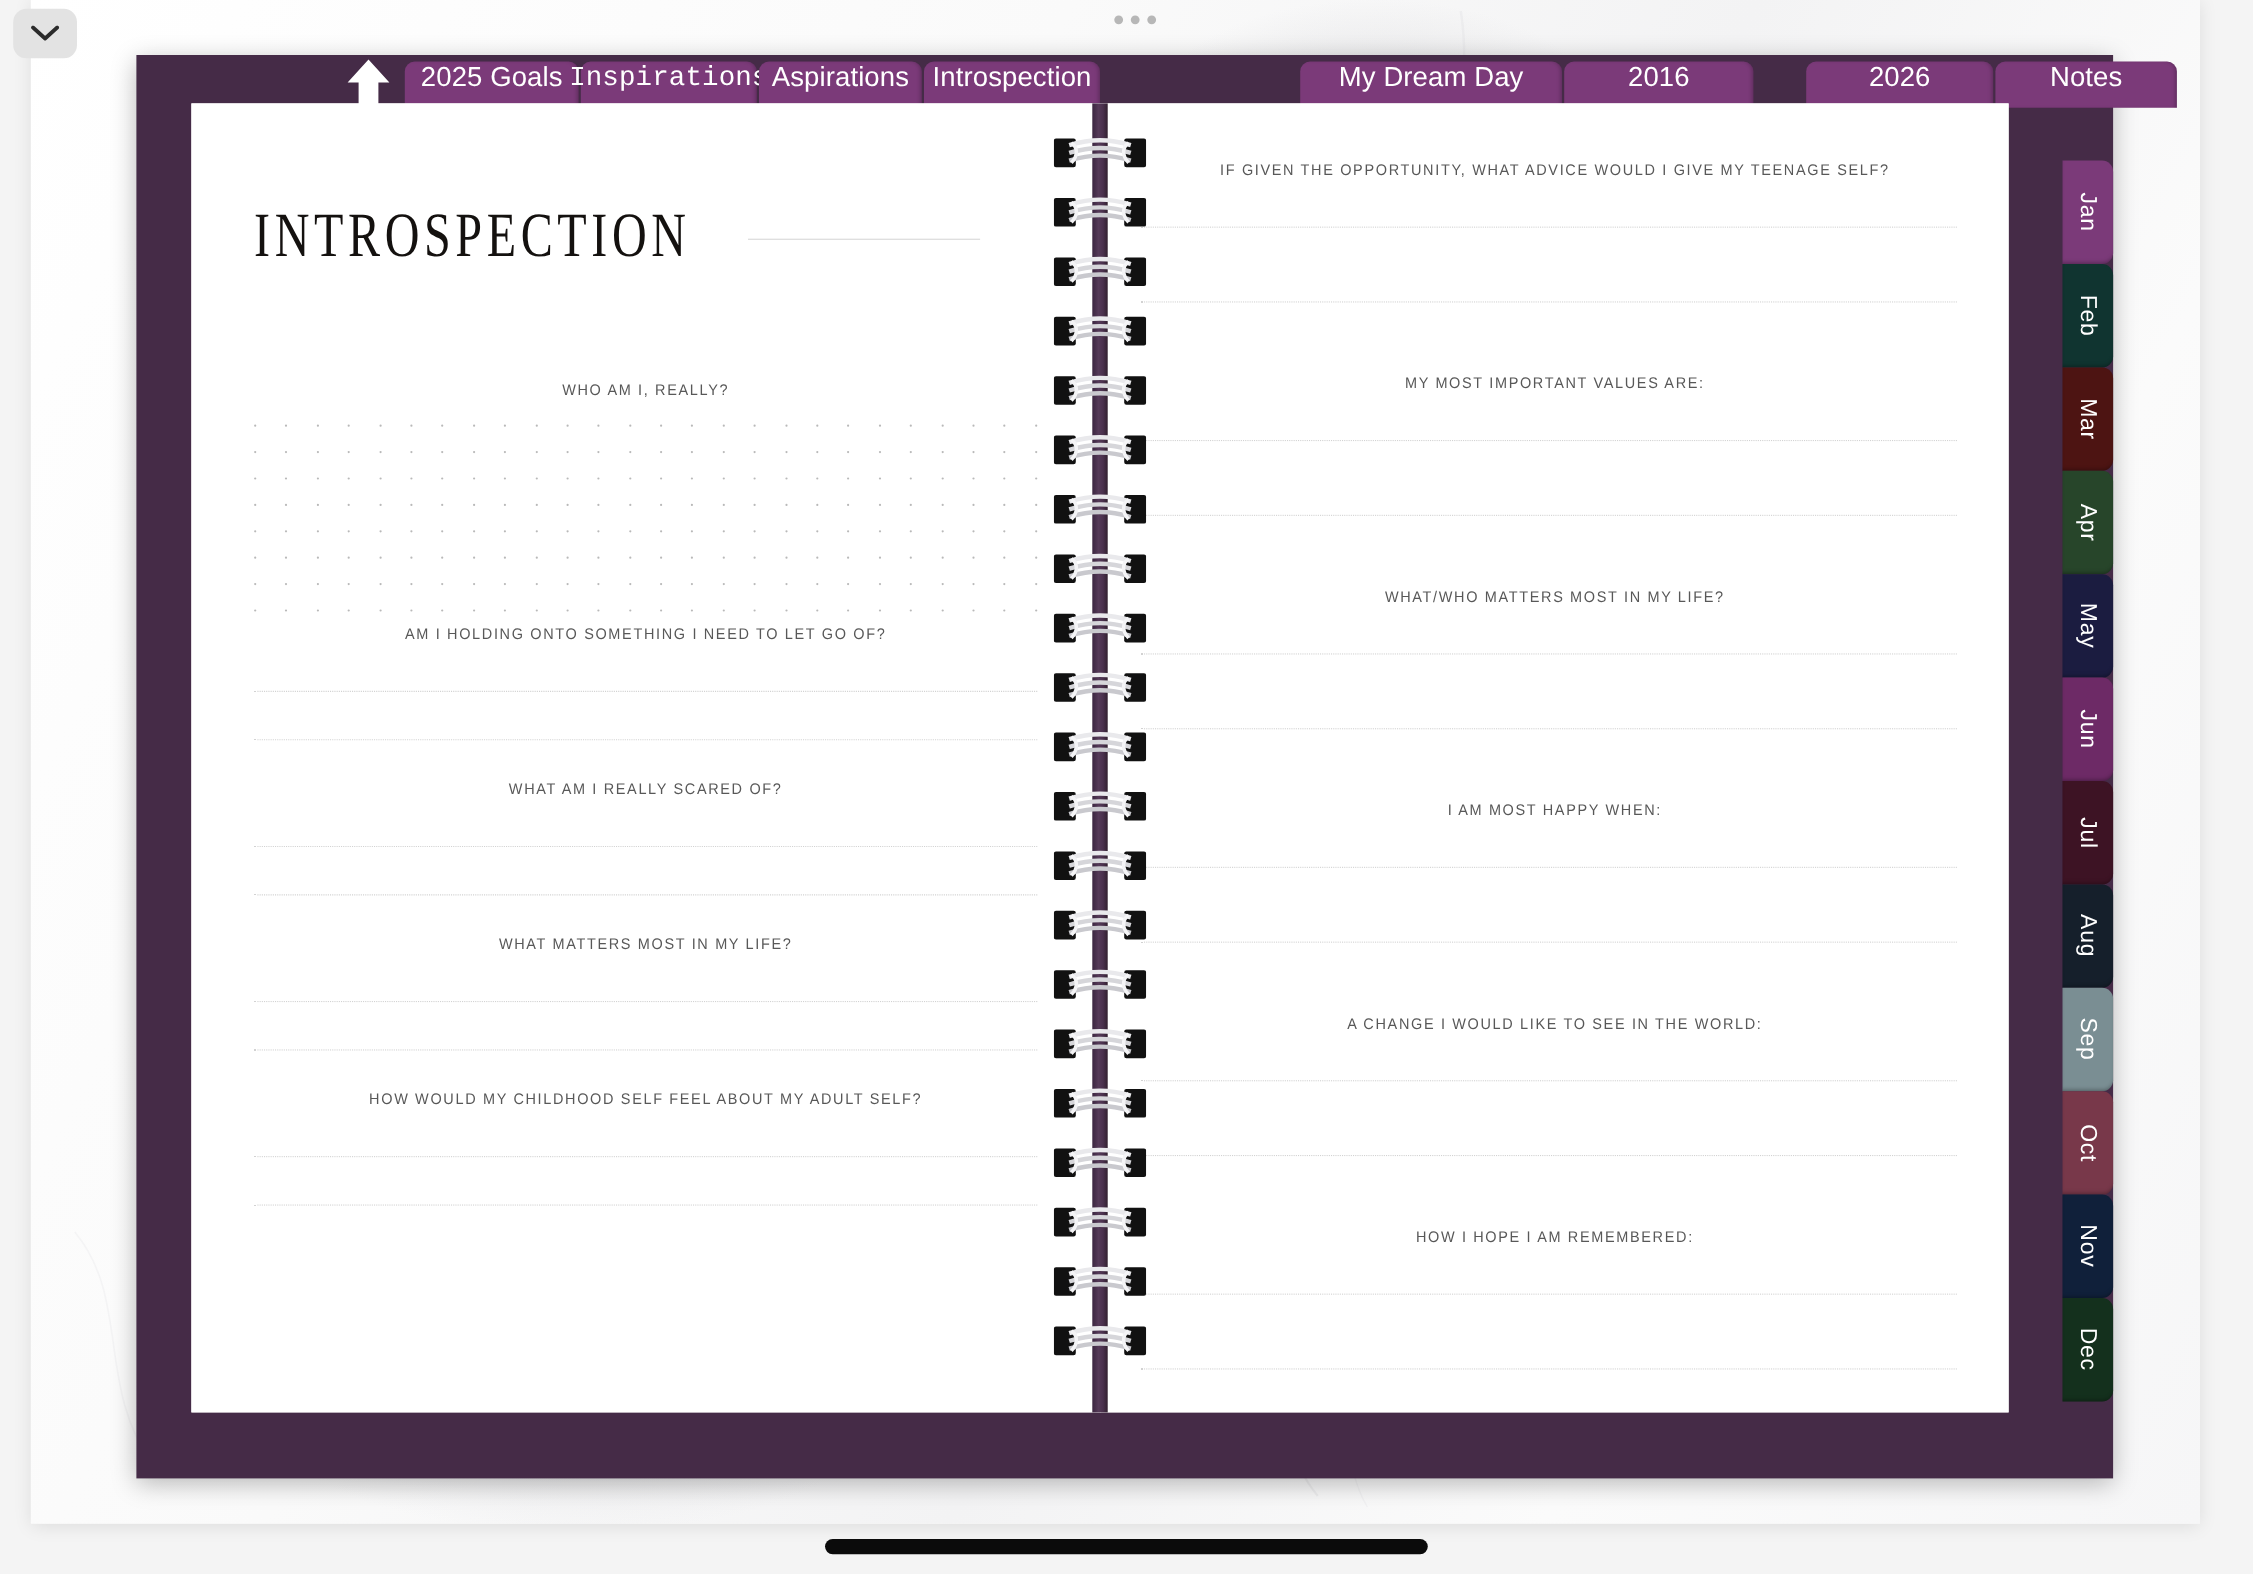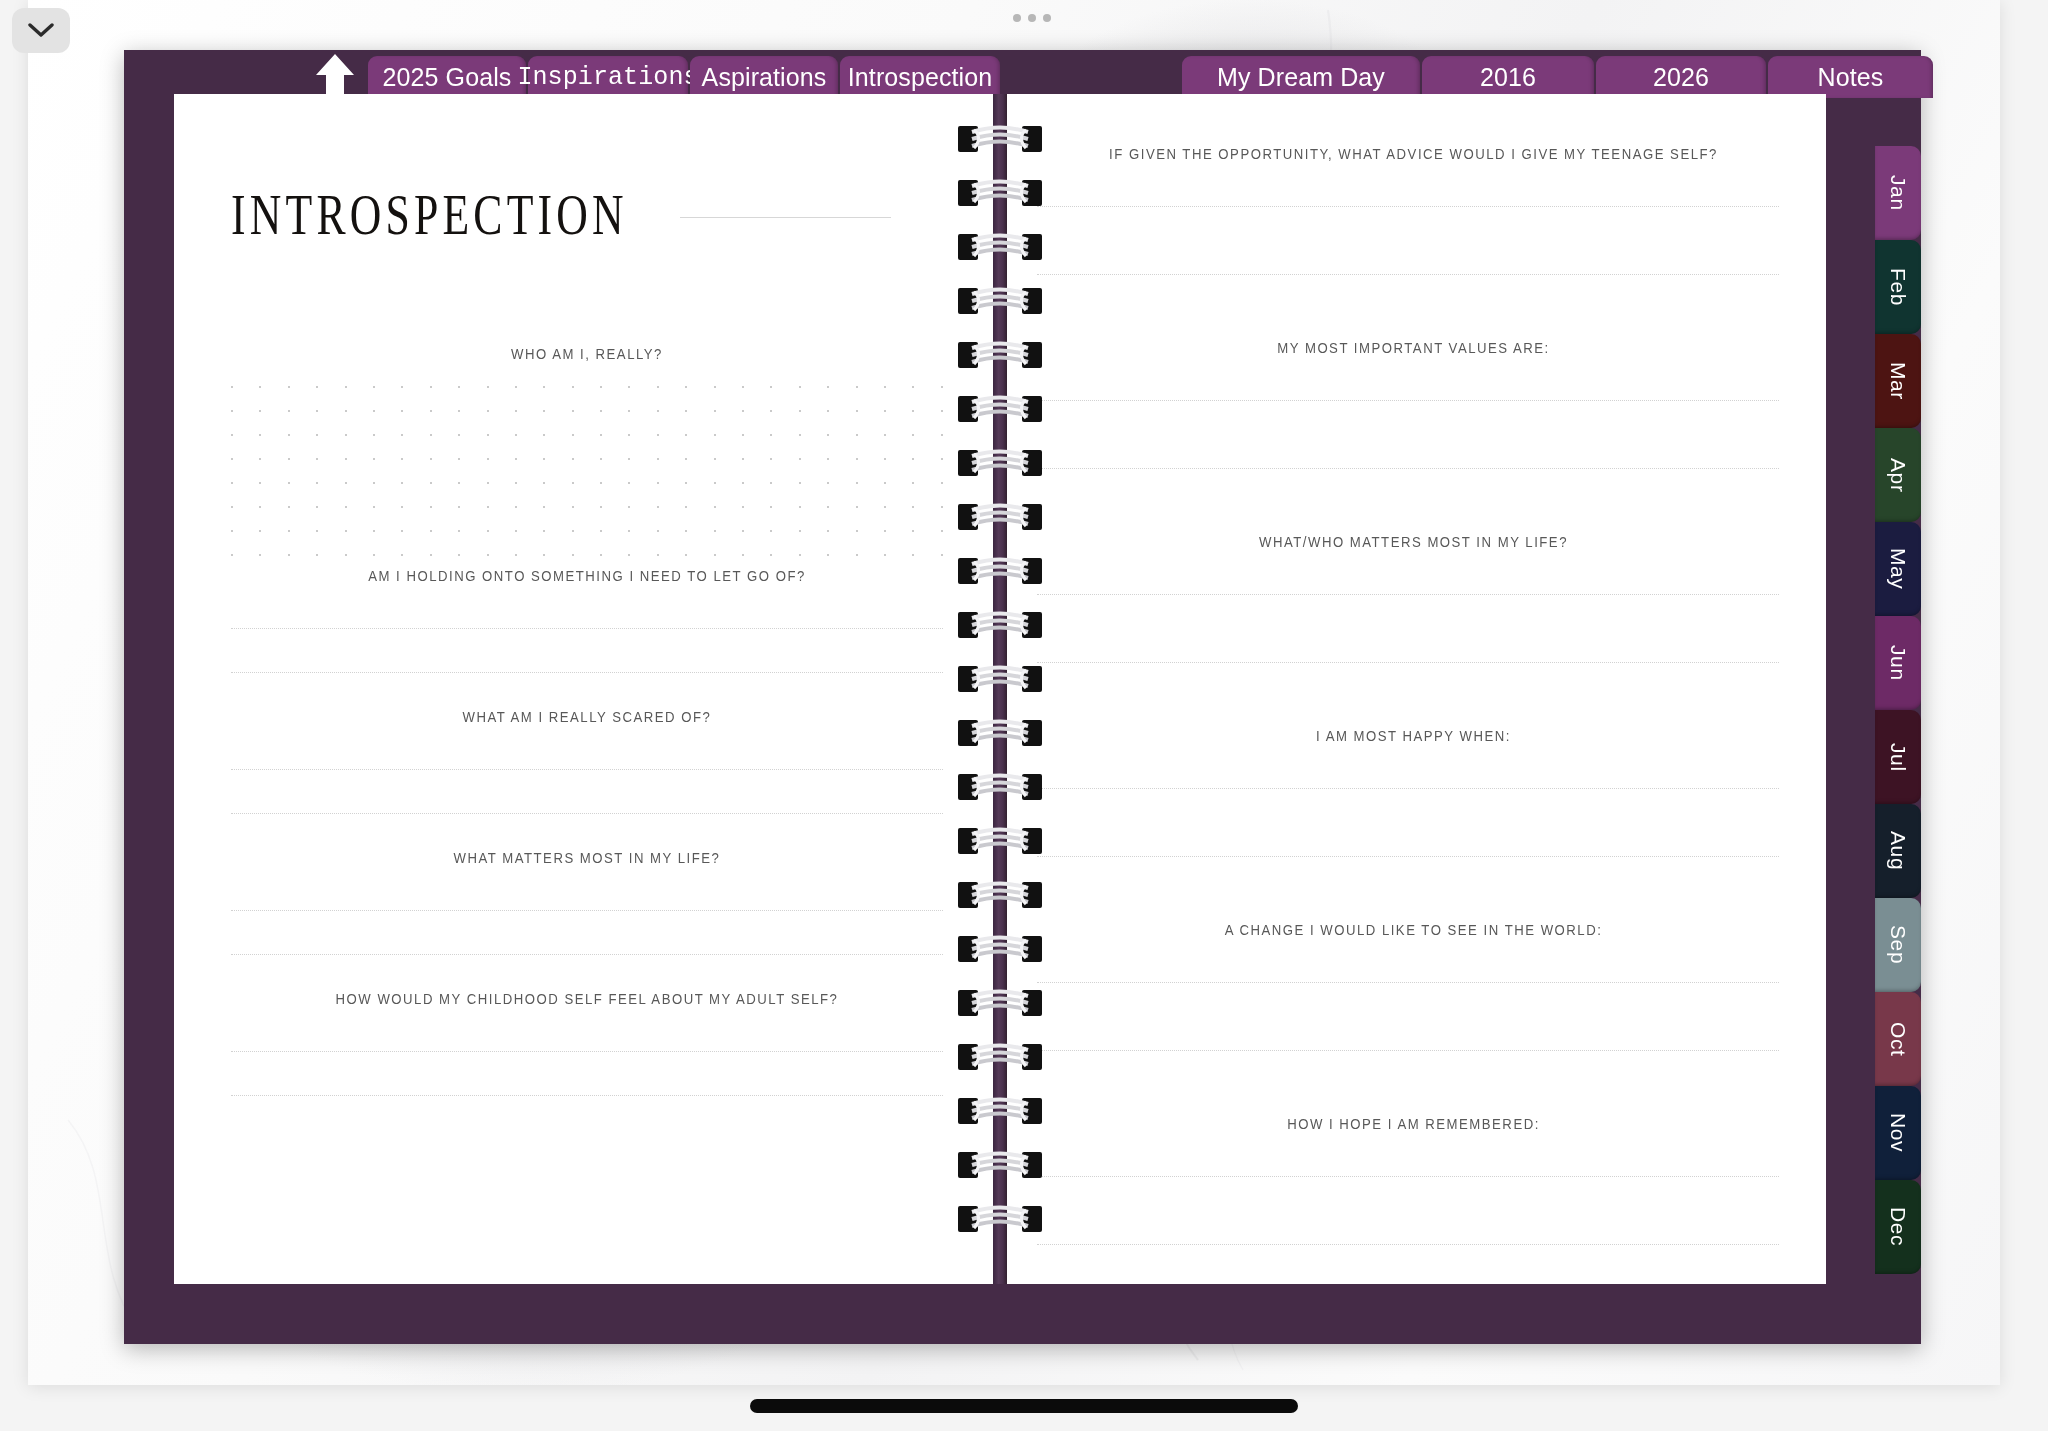--- a/index.html
+++ b/index.html
@@ -72,21 +72,21 @@
     display: flex; align-items: flex-end;
   }
   #tabs-left  { left: 244px; }
   #tabs-right { left: 1058px; }
 
   .top-tab {
     height: 42px;
     background: #7b3a79;
     color: #fff;
     border-radius: 9px 9px 0 0;
-    display: flex; align-items: center; justify-content: center;
+    display: flex; justify-content: center;
     font-size: 25px;
     letter-spacing: .1px;
     margin-right: 2px;
     padding: 0 10px;
     cursor: pointer;
     box-shadow: inset -3px 0 4px -2px rgba(0,0,0,.28);
   }
   .top-tab.active { background: #7b3a79; }
 
   
@@ -234,21 +234,21 @@
           <span>Introspection</span>
         </div>
       </div>
     <div id="tabs-right">
         <div class="top-tab" style="width: 238px;">
           <span>My Dream Day</span>
         </div>
         <div class="top-tab" style="width: 172px;">
           <span>2016</span>
         </div>
-        <div class="top-tab" style="width: 170px;">
+        <div class="top-tab" style="width: 170px; margin-left: 46px;">
           <span>2026</span>
         </div>
         <div class="top-tab" style="width: 165px;">
           <span>Notes</span>
         </div>
       </div>
 
     <div id="home-arrow">
       <svg viewBox="0 0 50 50">
         <path d="M25 4 L44 25 L34 25 L34 50 L16 50 L16 25 L6 25 Z" fill="#ffffff"></path>

